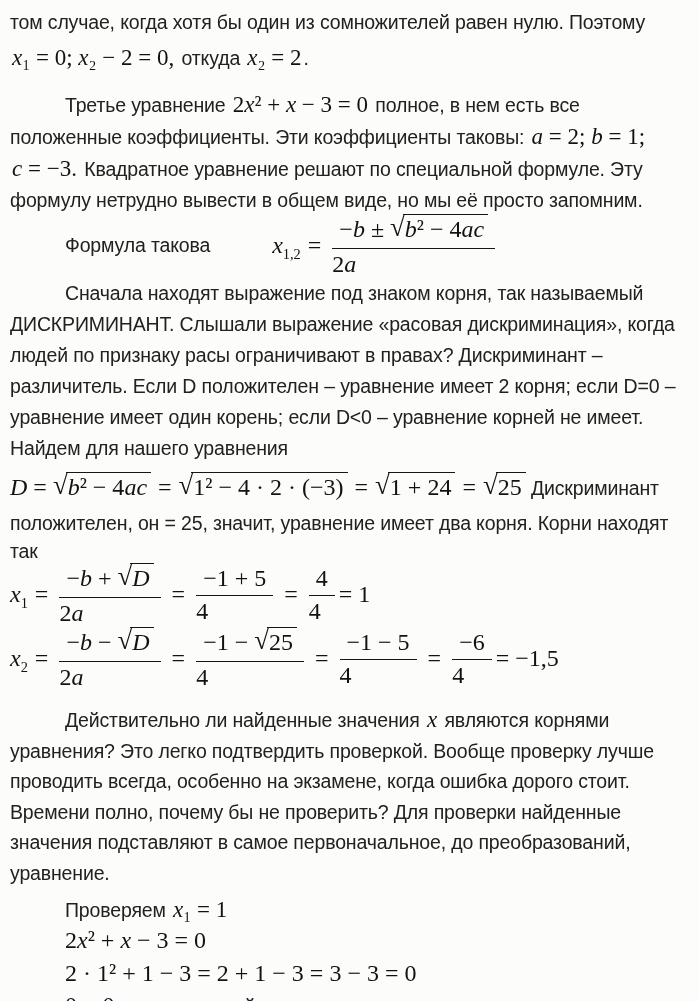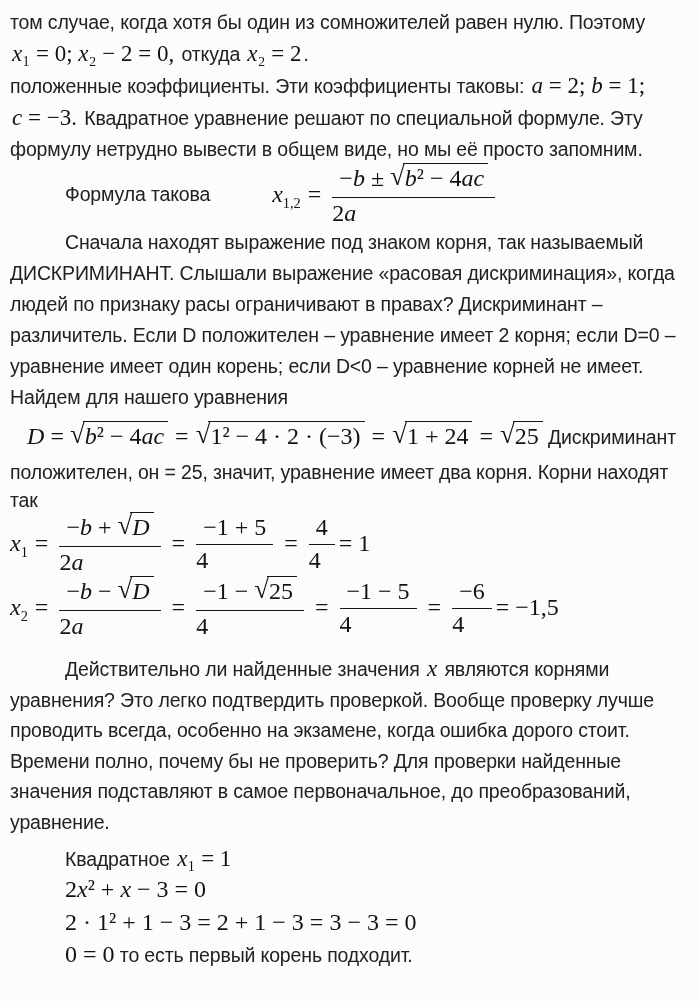--- a/index.html
+++ b/index.html
@@ -31,26 +31,26 @@
   .frac { display:inline-block; vertical-align:middle; text-align:left; margin:0 4px; }
   .frac .num { display:block; border-bottom:1.7px solid #161616; padding:0 7px 2px; line-height:1.25; }
   .frac .den { display:block; padding-top:2px; line-height:1.15; }
   .eqx { margin:0 7px; }
   
   .sqrt { white-space:nowrap; }
   .rsign { display:inline-block; font-size:1.12em; transform:translateY(-1px); }
   .rbar { display:inline-block; border-top:1.7px solid #161616; padding:1px 4px 0 2px; margin-left:-2px; line-height:1.15; }
   
   .p1 { margin-top:0; }
-  .mline { line-height:32px; }
+  .mline { line-height:24px;margin-top:8px; }
   .p2 { margin-top:19px; }
   .formula-row { height:58px; margin:0 0 4px 0; }
   .flabel { padding-left:55px; }
   .fgap { margin-left:62px; }
-  .dline { line-height:44px; height:44px;text-align:center; }
+  .dline { line-height:44px; height:44px; }
   .takline { line-height:24px; }
   .x1row { height:62px; }
   .x2row { height:66px; }
   .p5 { margin-top:14px; }
   .p5 .ln { line-height:30.5px; }
   .cklabel { margin-top:8px; line-height:28px; }
   .ckeq { line-height:32px; }
   .cklast { line-height:30px; }
 </style>
 </head>
@@ -60,20 +60,23 @@
 
 <div class="page">
 
   <div class="ln p1">
     <span>том случае, когда хотя бы один из сомножителей равен нулю. Поэтому</span>
   </div>
   <div class="ln mline">
     <span class="im"><i>x</i>₁ = 0; <i>x</i>₂ − 2 = 0,</span><span> откуда </span><span class="im"><i>x</i>₂ = 2</span><span>.</span>
   </div>
 
+  <div class="ln ind p2">
+    <span>Третье уравнение </span><span class="im">2<i>x</i>² + <i>x</i> − 3 = 0</span><span> полное, в нем есть все</span>
+  </div>
   <div class="ln">
     <span>положенные коэффициенты. Эти коэффициенты таковы: </span><span class="im"><i>a</i> = 2; <i>b</i> = 1;</span>
   </div>
   <div class="ln">
     <span class="im"><i>c</i> = −3.</span><span> Квадратное уравнение решают по специальной формуле. Эту</span>
   </div>
   <div class="ln">
     <span>формулу нетрудно вывести в общем виде, но мы её просто запомним.</span>
   </div>
 
@@ -153,21 +156,21 @@
       <span>Действительно ли найденные значения </span><span class="im"><i>x</i></span><span> являются корнями</span>
     </div>
     <div class="ln"><span>уравнения? Это легко подтвердить проверкой. Вообще проверку лучше</span></div>
     <div class="ln"><span>проводить всегда, особенно на экзамене, когда ошибка дорого стоит.</span></div>
     <div class="ln"><span>Времени полно, почему бы не проверить? Для проверки найденные</span></div>
     <div class="ln"><span>значения подставляют в самое первоначальное, до преобразований,</span></div>
     <div class="ln"><span>уравнение.</span></div>
   </div>
 
   <div class="ln ind cklabel">
-    <span>Квадратное </span><span class="im"><i>x</i>₁ = 1</span>
+    <span>Проверяем </span><span class="im"><i>x</i>₁ = 1</span>
   </div>
   <div class="ln ind ckeq">
     <span class="dmath">2<i>x</i>² + <i>x</i> − 3 = 0</span>
   </div>
   <div class="ln ind ckeq">
     <span class="dmath">2 · 1² + 1 − 3 = 2 + 1 − 3 = 3 − 3 = 0</span>
   </div>
   <div class="ln ind cklast">
     <span class="dmath">0 = 0</span><span> то есть первый корень подходит.</span>
   </div>

